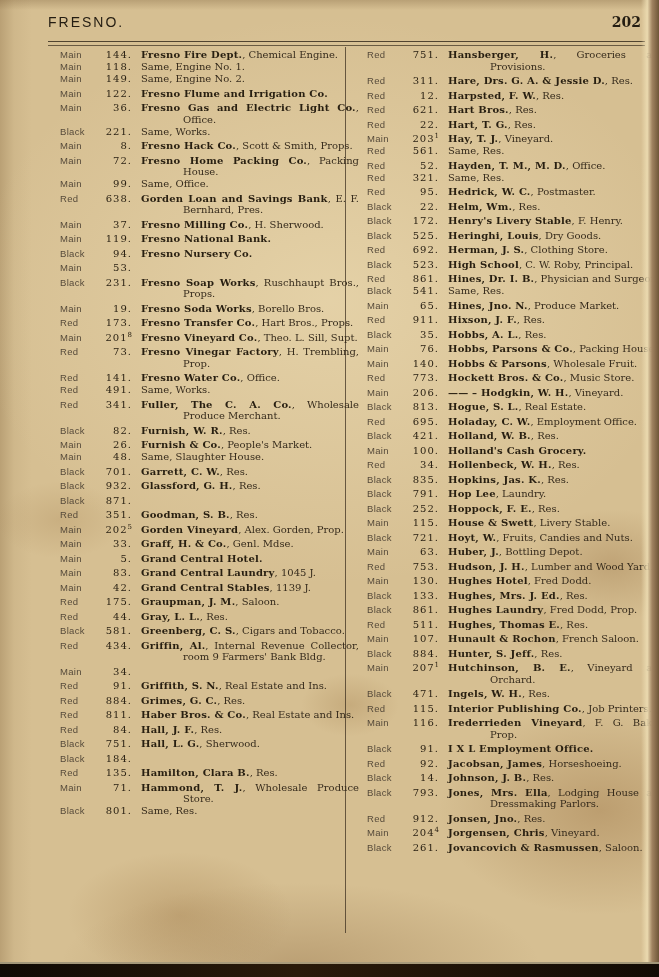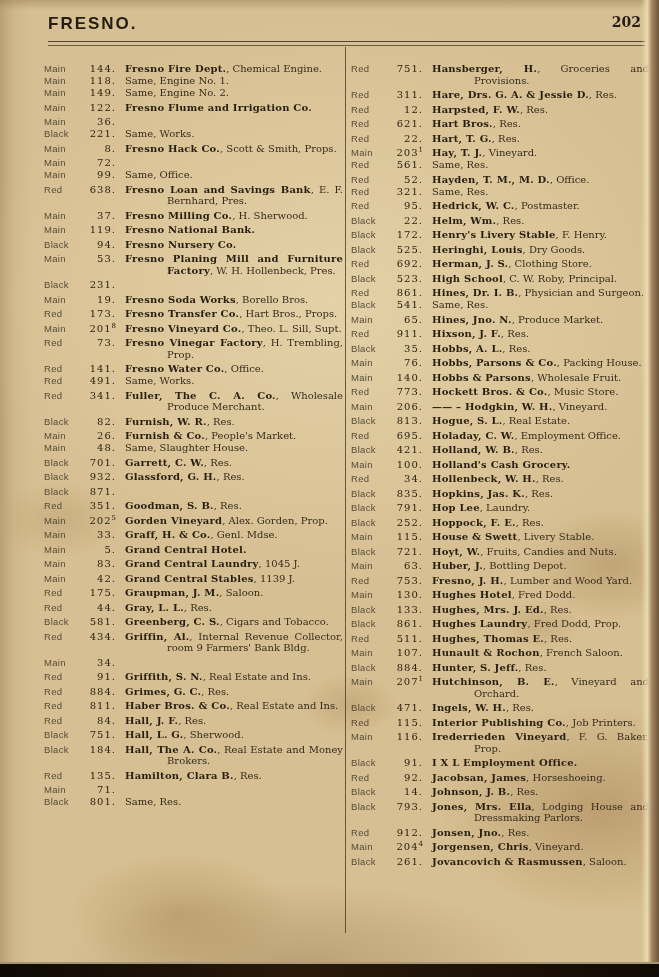--- a/index.html
+++ b/index.html
@@ -18,29 +18,29 @@
       radial-gradient(ellipse 480px 380px at 330px 300px, rgba(240,224,184,0.55), rgba(240,224,184,0) 75%),
       linear-gradient(to right, rgba(120,90,50,0.30) 0px, rgba(120,90,50,0.08) 14px, rgba(0,0,0,0) 32px),
       linear-gradient(to bottom, rgba(110,82,46,0.28) 0px, rgba(0,0,0,0) 10px);
   }
   .right-edge { position:absolute; top:0; right:0; width:18px; height:100%;
     background:linear-gradient(to right, rgba(0,0,0,0) 0%, rgba(238,222,180,0.85) 35%, #a08260 62%, #6f5638 100%); }
   .bottom-edge { position:absolute; left:0; right:0; bottom:0; height:13px;
     border-top:2px solid rgba(240,226,184,0.65);
     background:linear-gradient(to right, #0f0a05, #2a1a0a 45%, #120b05); }
   .header { position:absolute; top:14px; left:48px; width:597px; }
-  .title { float:left; font-family:"Liberation Sans", sans-serif; font-weight:bold;
-    font-size:17px; letter-spacing:2px; color:#241d12; }
+  .title { float:left; font-family:"Liberation Sans", sans-serif; font-weight:normal;
+    font-size:14px; letter-spacing:2px; color:#241d12; }
   .pagenum { float:right; font-family:"DejaVu Serif", serif; font-weight:bold;
     font-size:14px; color:#241d12; margin-right:4px; }
   .rule { position:absolute; top:41px; left:48px; width:597px; height:3px;
     border-top:1.5px solid rgba(58,47,31,0.85); border-bottom:1px solid rgba(58,47,31,0.7); }
   .divider { position:absolute; left:345px; top:47px; width:1px; height:886px;
     background:rgba(52,40,25,0.7); }
-  .col { position:absolute; top:63px; }
+  .col { position:absolute; top:49px;margin-left:16px; }
   #col-left  { left:44px;  width:299px; }
   #col-right { left:351px; width:298px; }
   .entry { display:flex; align-items:flex-start; margin-top:3px;
     font-size:10px; line-height:11.5px; }
   .entry.tight { margin-top:0.5px; }
   .entry:first-child { margin-top:0; }
   .exch { flex:0 0 40px; font-family:"Liberation Sans", sans-serif; font-size:9.5px;
     line-height:11.5px; color:#564a3a; letter-spacing:0.3px; }
   .num { flex:0 0 32px; text-align:right; letter-spacing:1px; white-space:nowrap;
     color:#2b2214; }
@@ -81,49 +81,51 @@
 
   <div class="entry">
     <span class="exch">Main</span>
     <span class="num"><span class="no">122.</span></span>
     <span class="txt"><span class="nm bd">Fresno Flume and Irrigation Co.</span><span class="rest"></span></span>
   </div>
 
   <div class="entry">
     <span class="exch">Main</span>
     <span class="num"><span class="no">36.</span></span>
+    <span class="txt"><span class="nm bd">Fresno Gas and Electric Light Co.</span><span class="rest">, Office.</span></span>
   </div>
 
   <div class="entry tight">
     <span class="exch">Black</span>
     <span class="num"><span class="no">221.</span></span>
     <span class="txt"><span class="nm it">Same</span><span class="rest">, Works.</span></span>
   </div>
 
   <div class="entry">
     <span class="exch">Main</span>
     <span class="num"><span class="no">8.</span></span>
     <span class="txt"><span class="nm bd">Fresno Hack Co.</span><span class="rest">, Scott &amp; Smith, Props.</span></span>
   </div>
 
   <div class="entry">
     <span class="exch">Main</span>
     <span class="num"><span class="no">72.</span></span>
+    <span class="txt"><span class="nm bd">Fresno Home Packing Co.</span><span class="rest">, Packing House.</span></span>
   </div>
 
   <div class="entry tight">
     <span class="exch">Main</span>
     <span class="num"><span class="no">99.</span></span>
     <span class="txt"><span class="nm it">Same</span><span class="rest">, Office.</span></span>
   </div>
 
   <div class="entry">
     <span class="exch">Red</span>
     <span class="num"><span class="no">638.</span></span>
-    <span class="txt"><span class="nm bd">Fresno Loan and Savings Bank</span><span class="rest">, E. F. Bernhard, Pres.</span></span>
+    <span class="txt"><span class="nm bd">Gorden Loan and Savings Bank</span><span class="rest">, E. F. Bernhard, Pres.</span></span>
   </div>
 
   <div class="entry">
     <span class="exch">Main</span>
     <span class="num"><span class="no">37.</span></span>
     <span class="txt"><span class="nm bd">Fresno Milling Co.</span><span class="rest">, H. Sherwood.</span></span>
   </div>
 
   <div class="entry">
     <span class="exch">Main</span>
@@ -133,26 +135,26 @@
 
   <div class="entry">
     <span class="exch">Black</span>
     <span class="num"><span class="no">94.</span></span>
     <span class="txt"><span class="nm bd">Fresno Nursery Co.</span><span class="rest"></span></span>
   </div>
 
   <div class="entry">
     <span class="exch">Main</span>
     <span class="num"><span class="no">53.</span></span>
-    <span class="txt"><span class="nm bd">Fresno Planing Mill and Furniture Factory</span><span class="rest">, W. H. Hollenbeck, Pres.</span></span>
   </div>
 
   <div class="entry">
     <span class="exch">Black</span>
     <span class="num"><span class="no">231.</span></span>
+    <span class="txt"><span class="nm bd">Fresno Soap Works</span><span class="rest">, Ruschhaupt Bros., Props.</span></span>
   </div>
 
   <div class="entry">
     <span class="exch">Main</span>
     <span class="num"><span class="no">19.</span></span>
     <span class="txt"><span class="nm bd">Fresno Soda Works</span><span class="rest">, Borello Bros.</span></span>
   </div>
 
   <div class="entry">
     <span class="exch">Red</span>
@@ -316,32 +318,32 @@
 
   <div class="entry">
     <span class="exch">Black</span>
     <span class="num"><span class="no">751.</span></span>
     <span class="txt"><span class="nm bd">Hall, L. G.</span><span class="rest">, Sherwood.</span></span>
   </div>
 
   <div class="entry">
     <span class="exch">Black</span>
     <span class="num"><span class="no">184.</span></span>
-    <span class="txt"><span class="nm bd">Hall, The A. Co.</span><span class="rest">, Real Estate and Money Brokers.</span></span>
   </div>
 
   <div class="entry">
     <span class="exch">Red</span>
     <span class="num"><span class="no">135.</span></span>
     <span class="txt"><span class="nm bd">Hamilton, Clara B.</span><span class="rest">, Res.</span></span>
   </div>
 
   <div class="entry">
     <span class="exch">Main</span>
     <span class="num"><span class="no">71.</span></span>
+    <span class="txt"><span class="nm bd">Hammond, T. J.</span><span class="rest">, Wholesale Produce Store.</span></span>
   </div>
 
   <div class="entry tight">
     <span class="exch">Black</span>
     <span class="num"><span class="no">801.</span></span>
     <span class="txt"><span class="nm it">Same</span><span class="rest">, Res.</span></span>
   </div>
 </div>
   <div class="col" id="col-right">
   <div class="entry">
@@ -550,21 +552,21 @@
 
   <div class="entry">
     <span class="exch">Main</span>
     <span class="num"><span class="no">63.</span></span>
     <span class="txt"><span class="nm bd">Huber, J.</span><span class="rest">, Bottling Depot.</span></span>
   </div>
 
   <div class="entry">
     <span class="exch">Red</span>
     <span class="num"><span class="no">753.</span></span>
-    <span class="txt"><span class="nm bd">Fresno, J. H.</span><span class="rest">, Lumber and Wood Yard.</span></span>
+    <span class="txt"><span class="nm bd">Hudson, J. H.</span><span class="rest">, Lumber and Wood Yard.</span></span>
   </div>
 
   <div class="entry">
     <span class="exch">Main</span>
     <span class="num"><span class="no">130.</span></span>
     <span class="txt"><span class="nm bd">Hughes Hotel</span><span class="rest">, Fred Dodd.</span></span>
   </div>
 
   <div class="entry">
     <span class="exch">Black</span>

